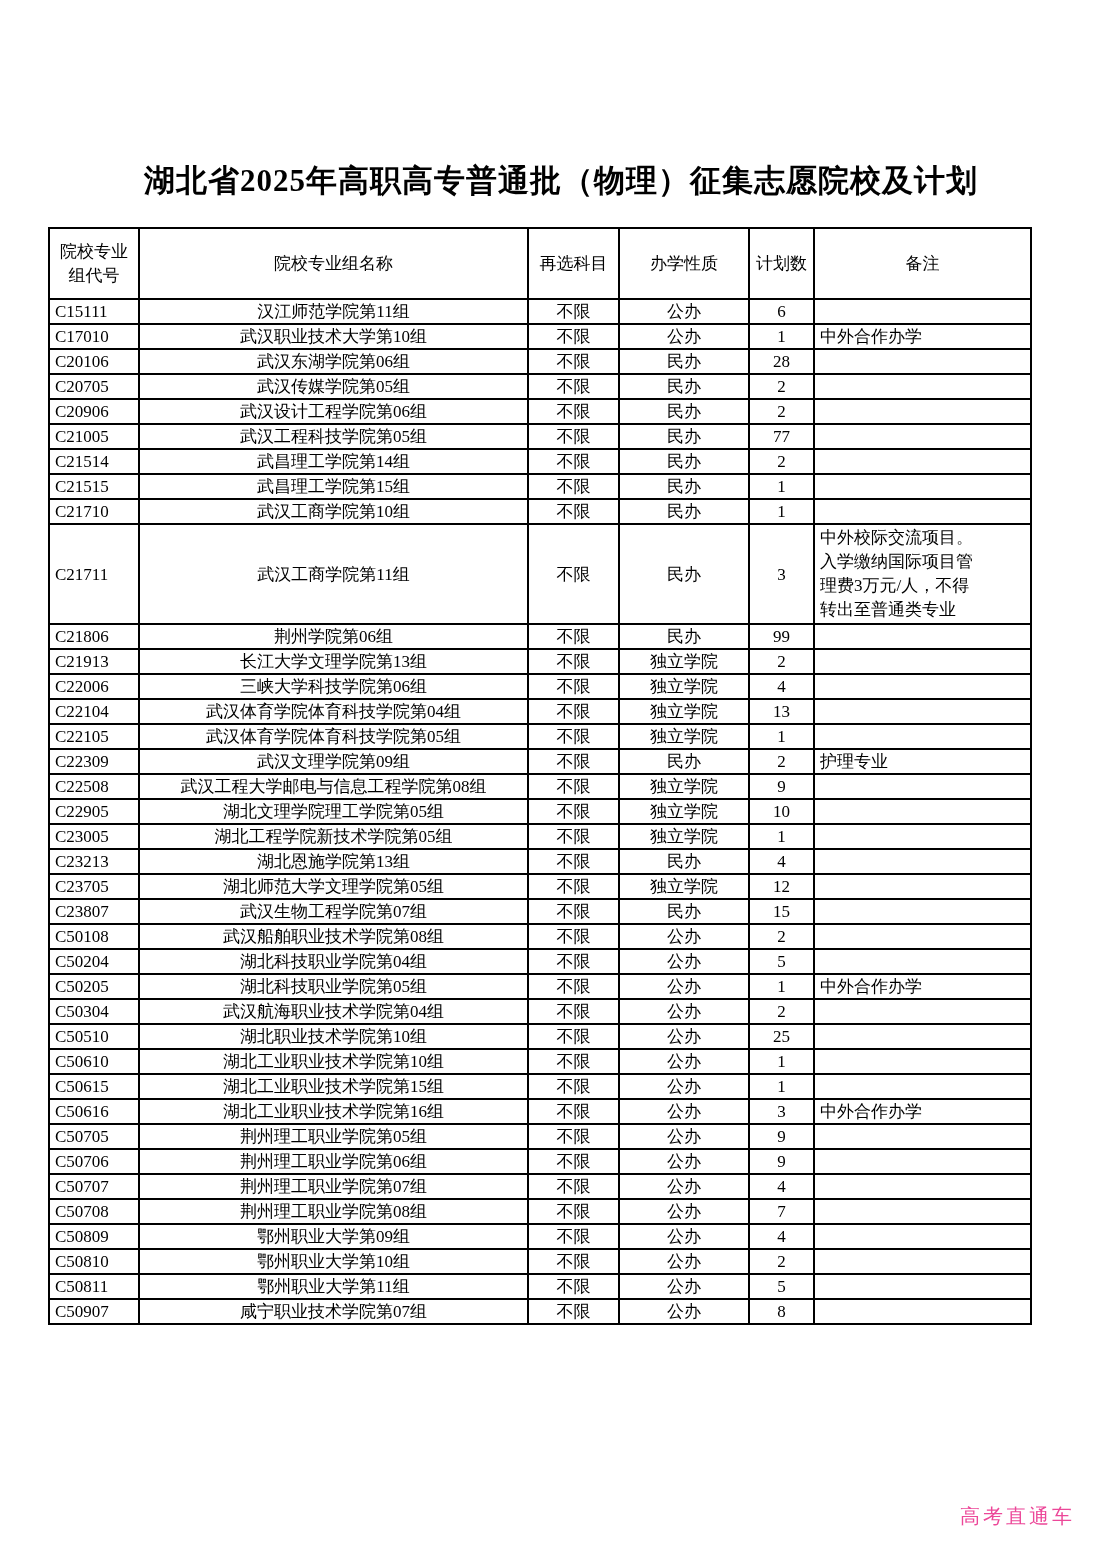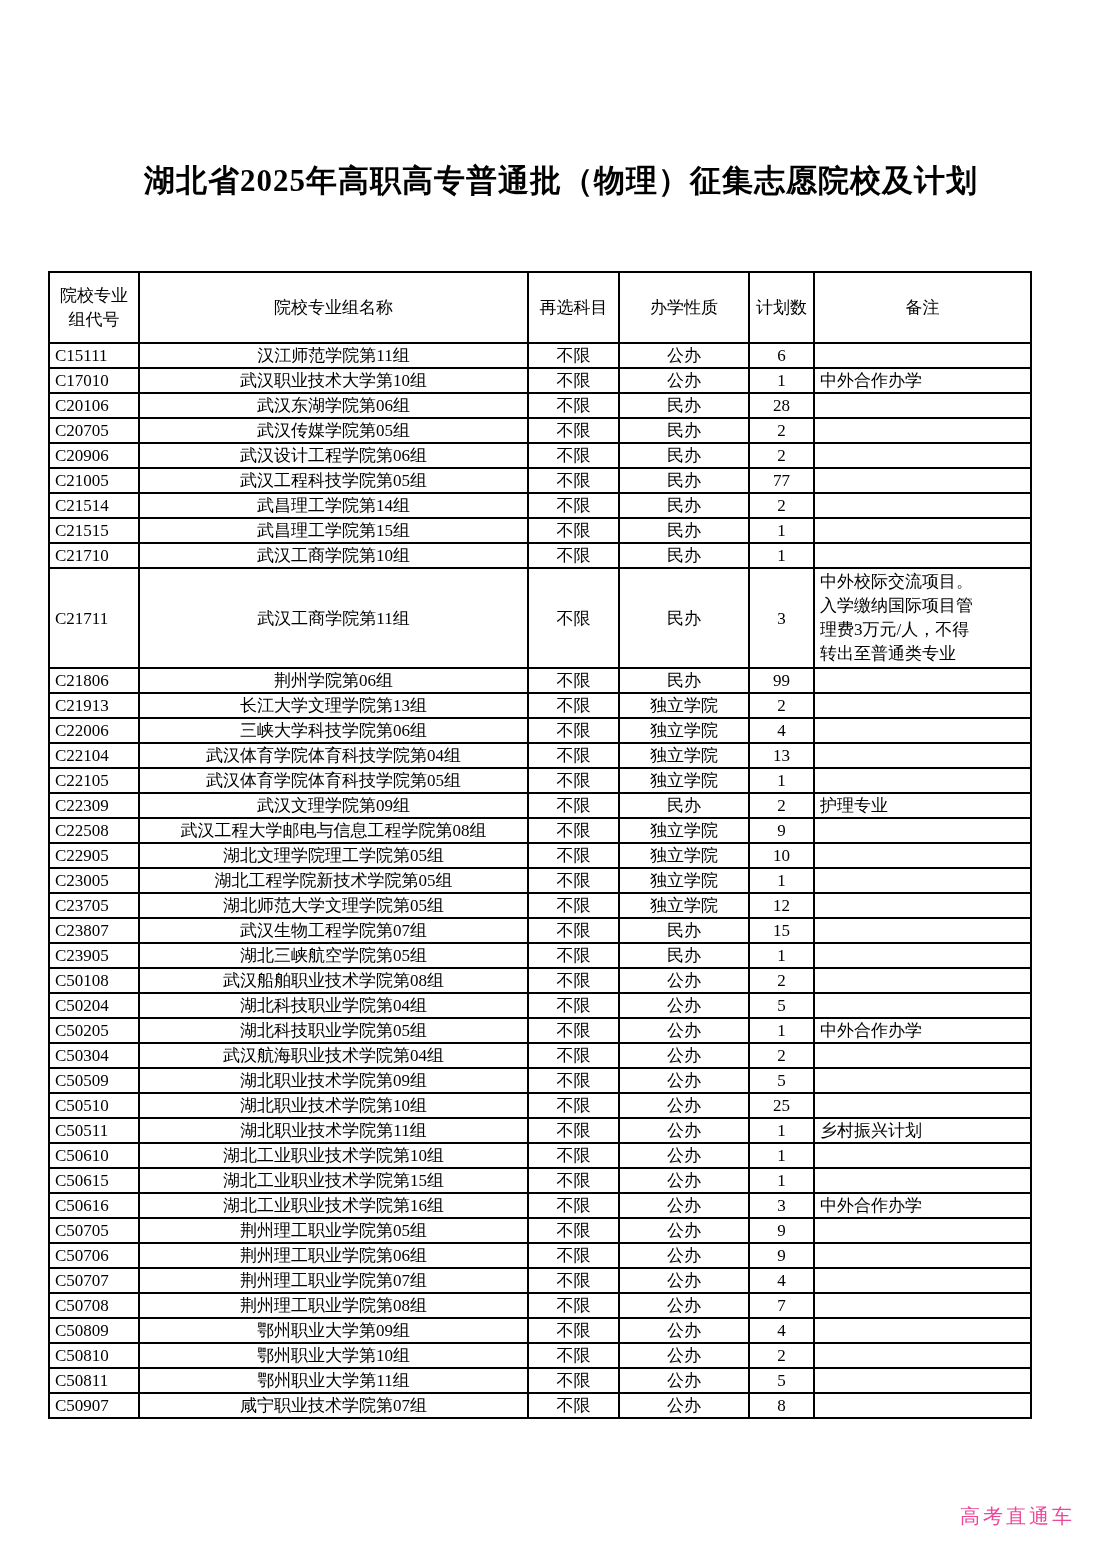--- a/index.html
+++ b/index.html
@@ -26,21 +26,20 @@
     white-space: nowrap;
     padding-left: 20px;
   }
   table.plan-table {
     position: absolute;
     top: 227px;
     left: 48px;
     width: 982px;
     border-collapse: collapse;
     table-layout: fixed;
-    margin-top: 44px;
   }
   .plan-table th, .plan-table td {
     border: 2px solid #000000;
     font-size: 17px;
     font-weight: normal;
     padding: 1px 5px;
     overflow: hidden;
     vertical-align: middle;
   }
   .plan-table thead th {
@@ -248,44 +247,44 @@
   </tr>
       <tr>
     <td class="cell-code">C23005</td>
     <td class="cell-name">湖北工程学院新技术学院第05组</td>
     <td class="cell-center">不限</td>
     <td class="cell-center">独立学院</td>
     <td class="cell-center">1</td>
     <td class="cell-remark"></td>
   </tr>
       <tr>
+    <td class="cell-code">C23213</td>
+    <td class="cell-name">湖北恩施学院第13组</td>
+    <td class="cell-center">不限</td>
+    <td class="cell-center">民办</td>
+    <td class="cell-center">4</td>
+    <td class="cell-remark"></td>
+  </tr>
+      <tr>
     <td class="cell-code">C23705</td>
     <td class="cell-name">湖北师范大学文理学院第05组</td>
     <td class="cell-center">不限</td>
     <td class="cell-center">独立学院</td>
     <td class="cell-center">12</td>
     <td class="cell-remark"></td>
   </tr>
       <tr>
     <td class="cell-code">C23807</td>
     <td class="cell-name">武汉生物工程学院第07组</td>
     <td class="cell-center">不限</td>
     <td class="cell-center">民办</td>
     <td class="cell-center">15</td>
     <td class="cell-remark"></td>
   </tr>
       <tr>
-    <td class="cell-code">C23905</td>
-    <td class="cell-name">湖北三峡航空学院第05组</td>
-    <td class="cell-center">不限</td>
-    <td class="cell-center">民办</td>
-    <td class="cell-center">1</td>
-    <td class="cell-remark"></td>
-  </tr>
-      <tr>
     <td class="cell-code">C50108</td>
     <td class="cell-name">武汉船舶职业技术学院第08组</td>
     <td class="cell-center">不限</td>
     <td class="cell-center">公办</td>
     <td class="cell-center">2</td>
     <td class="cell-remark"></td>
   </tr>
       <tr>
     <td class="cell-code">C50204</td>
     <td class="cell-name">湖北科技职业学院第04组</td>
@@ -304,42 +303,26 @@
   </tr>
       <tr>
     <td class="cell-code">C50304</td>
     <td class="cell-name">武汉航海职业技术学院第04组</td>
     <td class="cell-center">不限</td>
     <td class="cell-center">公办</td>
     <td class="cell-center">2</td>
     <td class="cell-remark"></td>
   </tr>
       <tr>
-    <td class="cell-code">C50509</td>
-    <td class="cell-name">湖北职业技术学院第09组</td>
-    <td class="cell-center">不限</td>
-    <td class="cell-center">公办</td>
-    <td class="cell-center">5</td>
-    <td class="cell-remark"></td>
-  </tr>
-      <tr>
     <td class="cell-code">C50510</td>
     <td class="cell-name">湖北职业技术学院第10组</td>
     <td class="cell-center">不限</td>
     <td class="cell-center">公办</td>
     <td class="cell-center">25</td>
     <td class="cell-remark"></td>
-  </tr>
-      <tr>
-    <td class="cell-code">C50511</td>
-    <td class="cell-name">湖北职业技术学院第11组</td>
-    <td class="cell-center">不限</td>
-    <td class="cell-center">公办</td>
-    <td class="cell-center">1</td>
-    <td class="cell-remark">乡村振兴计划</td>
   </tr>
       <tr>
     <td class="cell-code">C50610</td>
     <td class="cell-name">湖北工业职业技术学院第10组</td>
     <td class="cell-center">不限</td>
     <td class="cell-center">公办</td>
     <td class="cell-center">1</td>
     <td class="cell-remark"></td>
   </tr>
       <tr>

